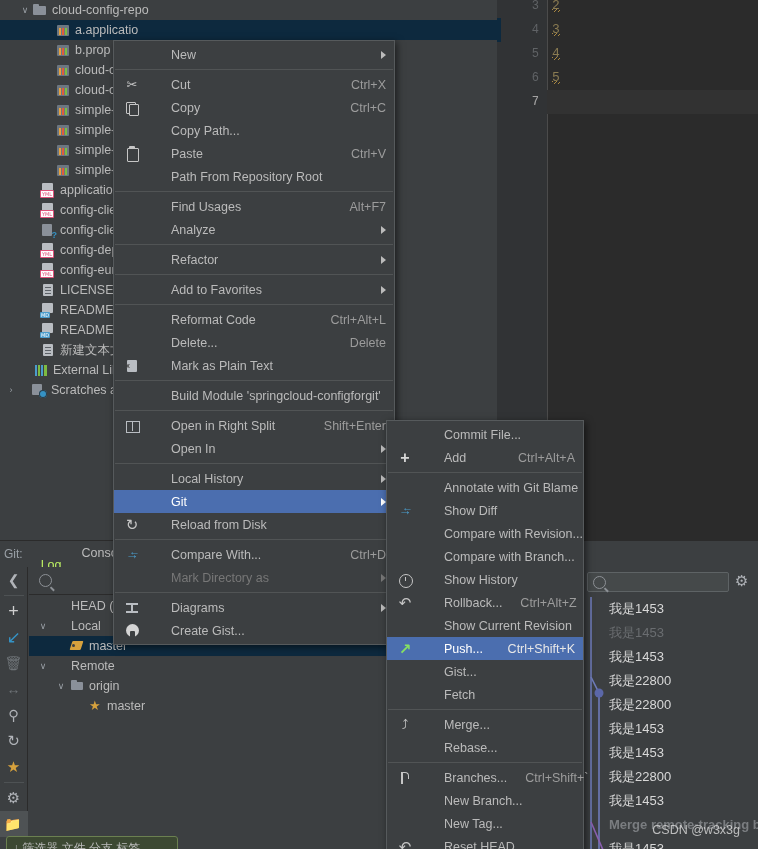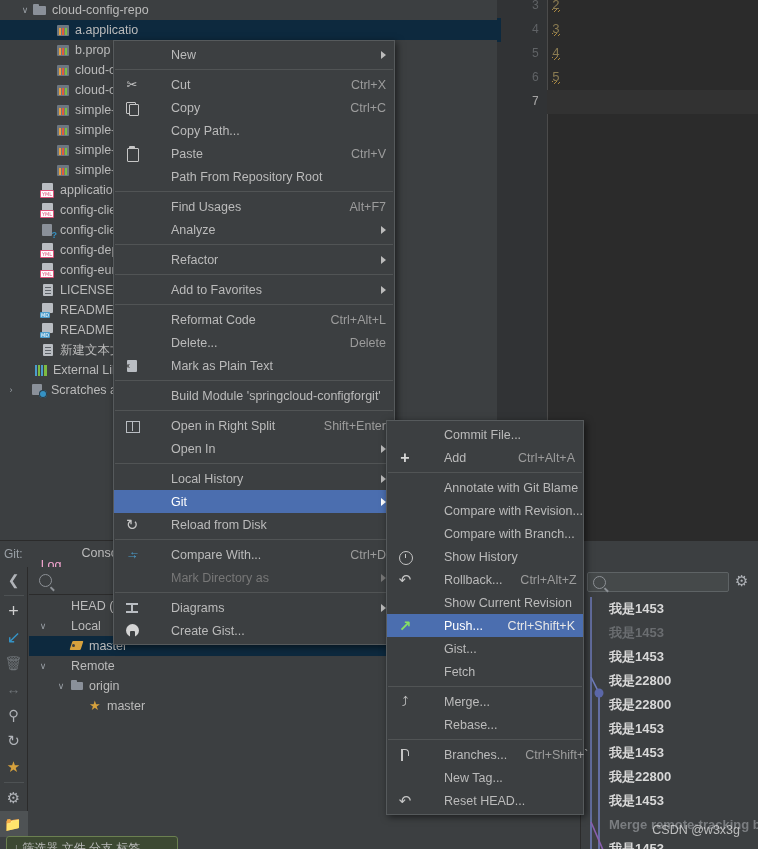--- a/index.html
+++ b/index.html
@@ -262,21 +262,21 @@
   }
   #git-tabs {
     position:absolute; left:0; top:0; width:758px; height:26px;
     display:flex; align-items:center; padding-left:2px;
   }
   .gt-label { color:#9aa0a6; font-size:12px; margin:0 8px 0 2px; }
   .gt-tab {
     color:#bbbbbb; font-size:12.5px; padding:3px 10px 5px 10px;
     position:relative;
   }
-  .gt-tab.active { color:#f9a8d4;margin-top:23px; }
+  .gt-tab.active { color:#bef264;margin-top:23px; }
   .gt-tab.active::after {
     content:""; position:absolute; left:6px; right:6px; bottom:0; height:2px;
     background:#9aa0a6;
   }
 
   #git-side {
     position:absolute; left:0; top:26px; width:28px; height:283px;
     background:#3c3f41; border-right:1px solid #2b2b2b;
     display:flex; flex-direction:column; align-items:center;
   }
@@ -343,21 +343,21 @@
   }
   #commit-gear {
     flex:0 0 20px; width:20px; height:20px; position:relative; margin-left:4px;
   }
   #commit-gear::before {
     content:"\2699"; font-size:15px; color:#b0b3b8; position:absolute; left:2px; top:0px;
   }
   #commit-list { position:absolute; left:0; top:30px; width:178px; height:253px; }
   .commit-row {
     position:relative; height:24px; line-height:24px; padding-left:28px;
-    color:#d8d8d8; font-size:13px; white-space:nowrap; font-weight:bold;
+    color:#d8d8d8; font-size:13px; white-space:nowrap; font-weight:normal;
   }
   .commit-row.muted { color:#6a6d70; }
   .commit-row.merge { color:#7a7d80; font-weight:bold; }
   #graph-layer { position:absolute; left:0; top:30px; width:28px; height:253px; }
 
   #watermark {
     position:absolute; right:18px; bottom:12px;
     color:#d9d9d9; font-size:12.5px; opacity:.82; z-index:60;
     font-family:"Liberation Sans",sans-serif;
   }
@@ -613,20 +613,24 @@
         <span class="mi-ico g-add"></span>
         <span class="mi-label">Add</span>
         <span class="mi-key">Ctrl+Alt+A</span>
       </div>
       <div class="msep"></div>
       <div class="mi">
         <span class="mi-ico "></span>
         <span class="mi-label">Annotate with Git Blame</span>
       </div>
       <div class="mi">
+        <span class="mi-ico g-showdiff"></span>
+        <span class="mi-label">Show Diff</span>
+      </div>
+      <div class="mi">
         <span class="mi-ico "></span>
         <span class="mi-label">Compare with Revision...</span>
       </div>
       <div class="mi">
         <span class="mi-ico "></span>
         <span class="mi-label">Compare with Branch...</span>
       </div>
       <div class="mi">
         <span class="mi-ico g-clock"></span>
         <span class="mi-label">Show History</span>
@@ -660,20 +664,24 @@
       </div>
       <div class="mi">
         <span class="mi-ico "></span>
         <span class="mi-label">Rebase...</span>
       </div>
       <div class="msep"></div>
       <div class="mi">
         <span class="mi-ico g-branch"></span>
         <span class="mi-label">Branches...</span>
         <span class="mi-key">Ctrl+Shift+`</span>
+      </div>
+      <div class="mi">
+        <span class="mi-ico "></span>
+        <span class="mi-label">New Branch...</span>
       </div>
       <div class="mi">
         <span class="mi-ico "></span>
         <span class="mi-label">New Tag...</span>
       </div>
       <div class="mi">
         <span class="mi-ico g-reset"></span>
         <span class="mi-label">Reset HEAD...</span>
       </div>
     </div>

